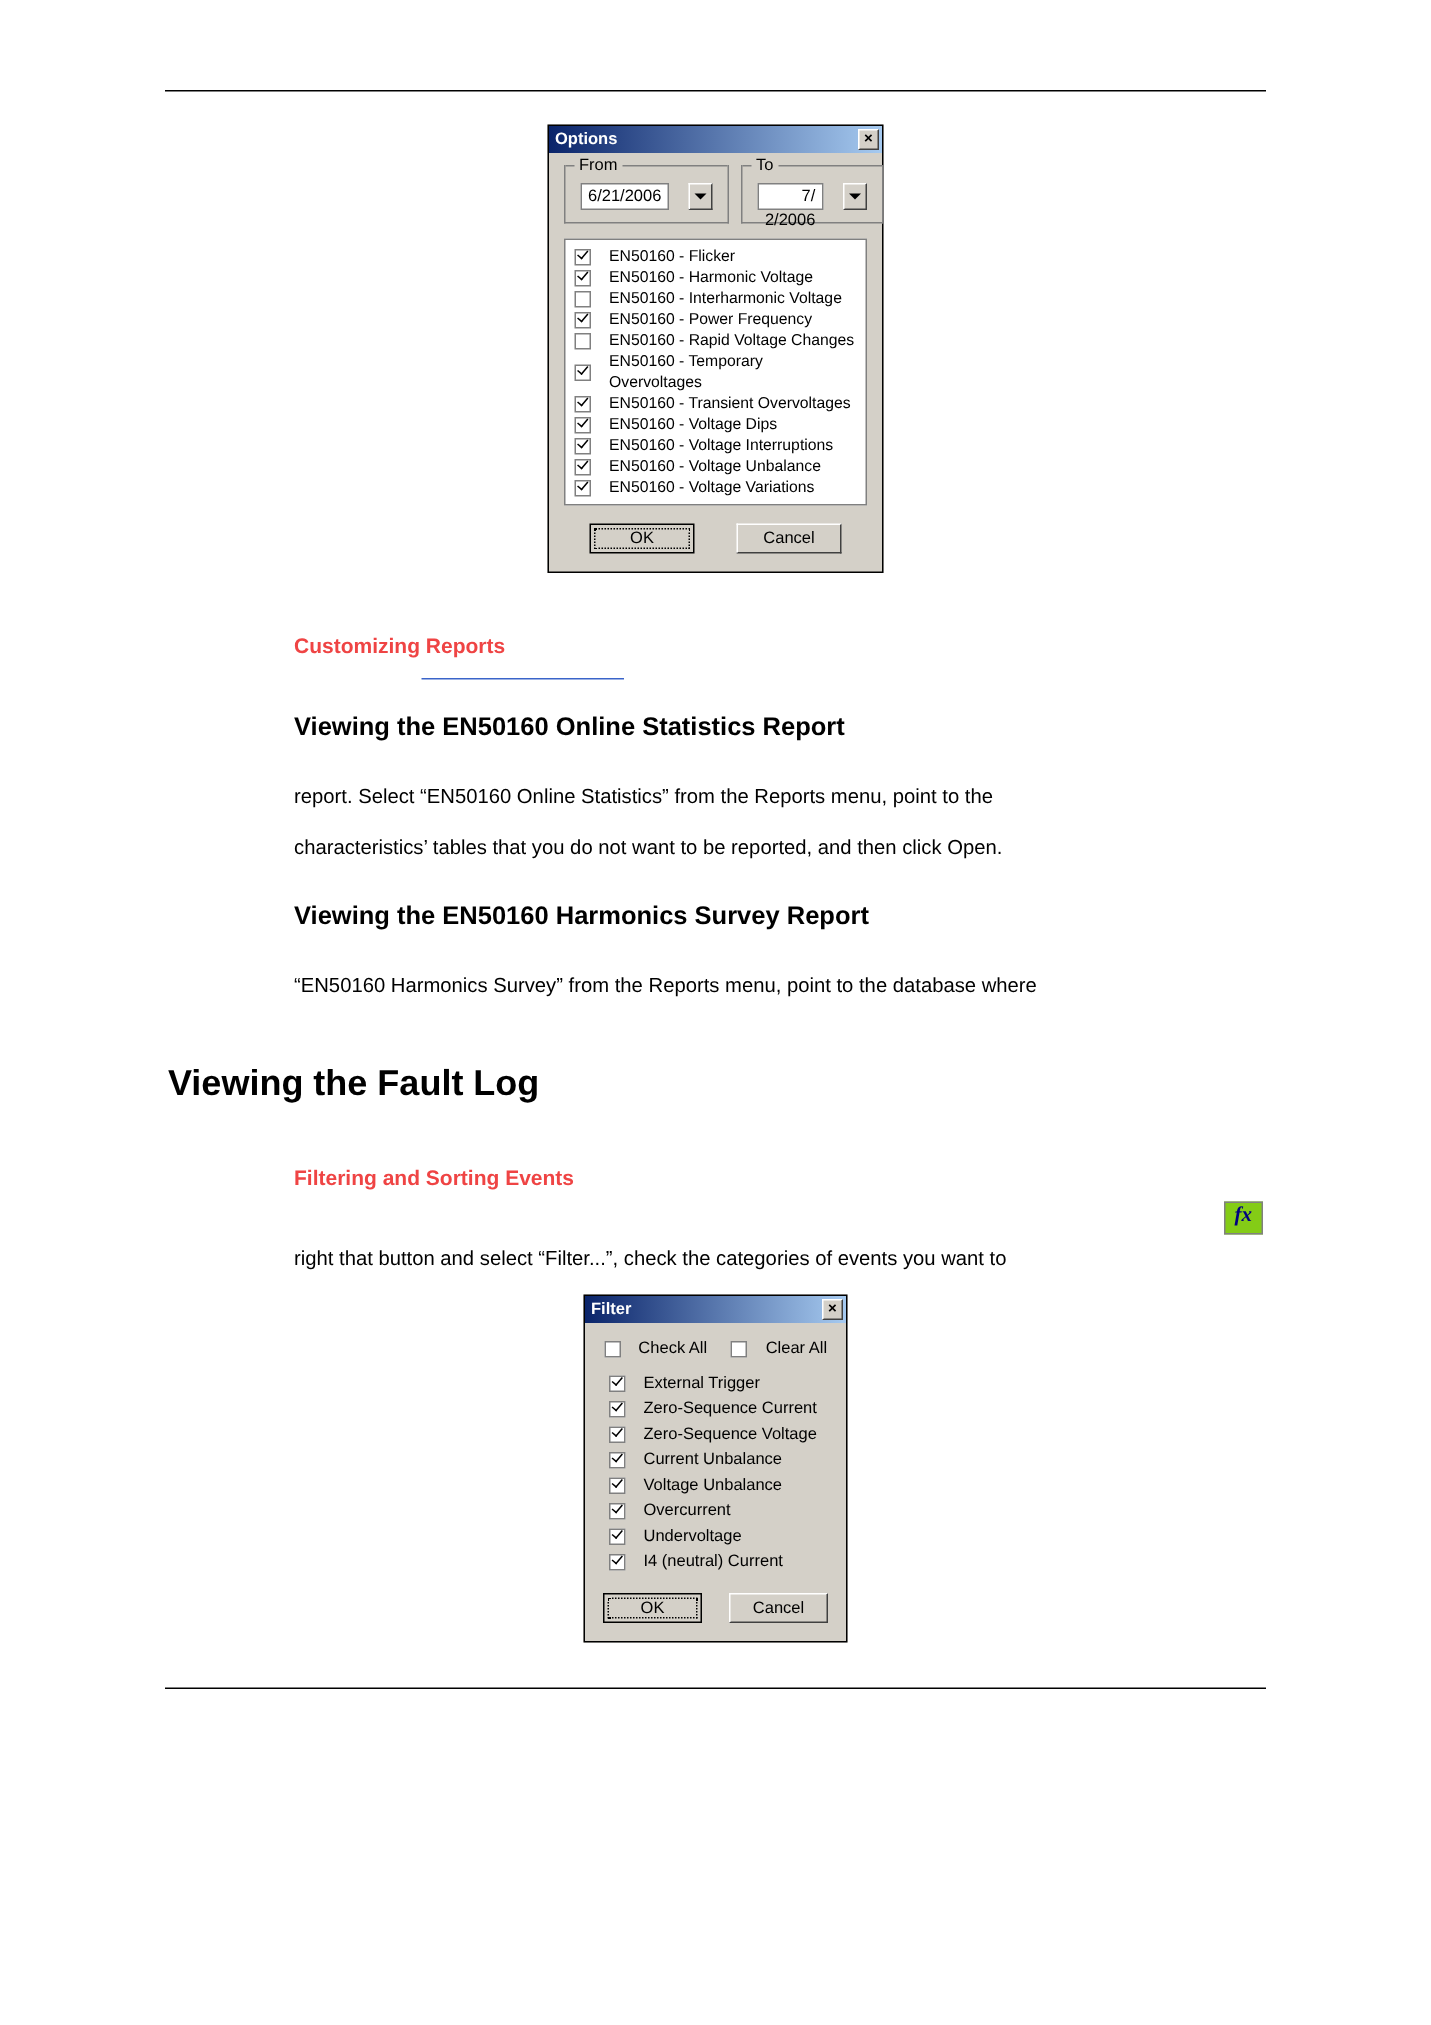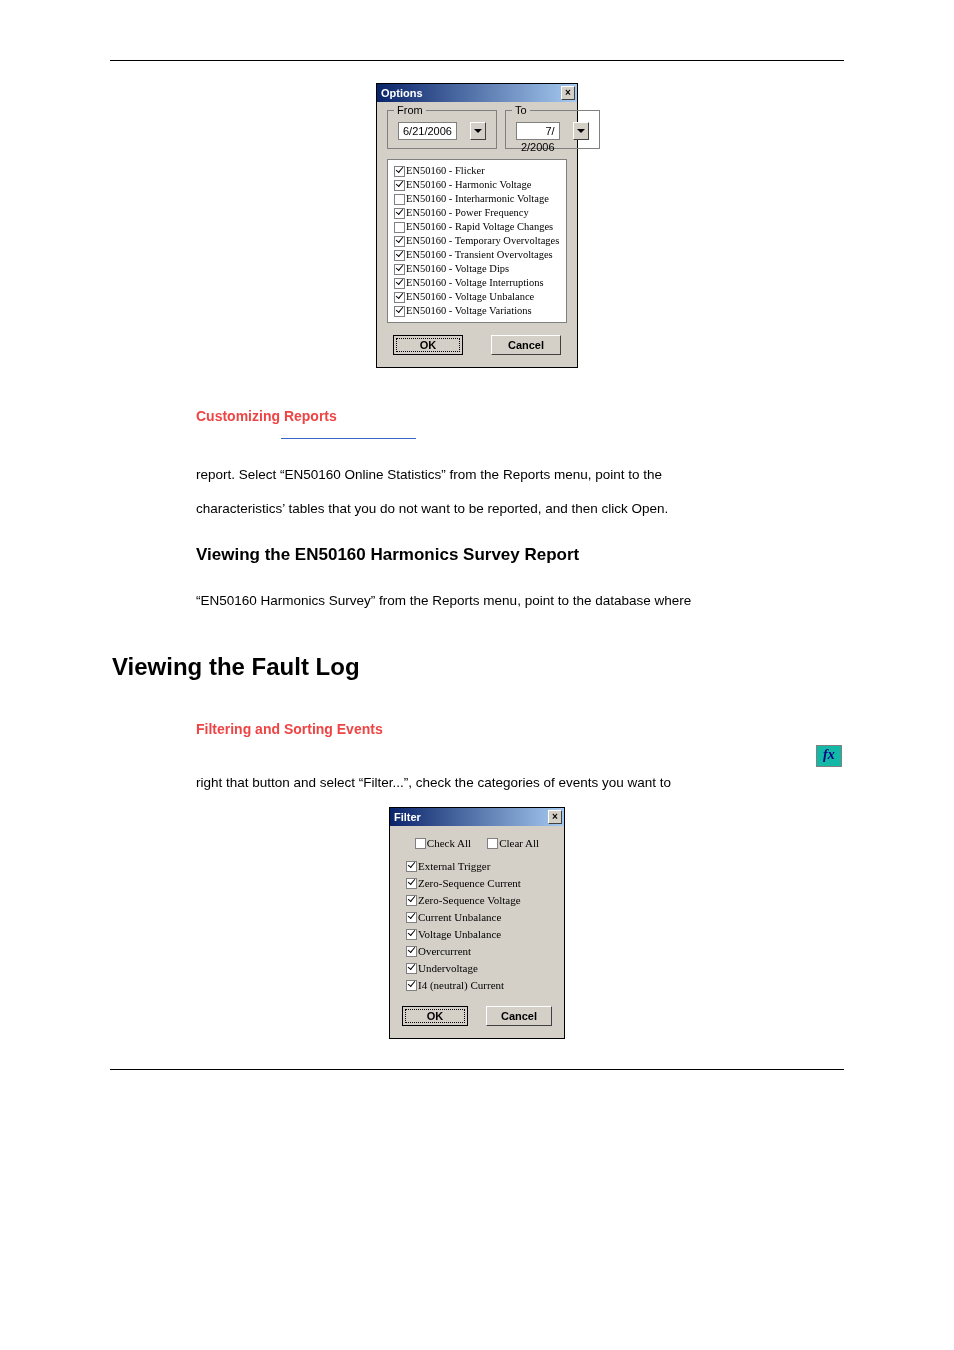--- a/index.html
+++ b/index.html
@@ -26,21 +26,21 @@
 
   
   .dialog {
     margin: 0 auto 40px auto;
     border: 1px solid #000;
     background: #d4d0c8;
     font-family: Tahoma, Arial, sans-serif;
     font-size: 11px;
     color: #000;
   }
-  .dlg1 { width: 202px; }
+  .dlg1 { width: 224px; }
   .titlebar {
     display: flex;
     align-items: center;
     justify-content: space-between;
     height: 18px;
     padding: 0 2px 0 4px;
     background: linear-gradient(to right, #0a246a, #a6caf0);
     color: #fff;
     font-weight: bold;
     font-size: 11px;
@@ -123,24 +123,23 @@
 
   .checklist-box {
     border: 1px solid #808080;
     background: #fff;
     padding: 4px 6px;
     margin-bottom: 12px;
   }
   .check-item {
     display: flex;
     align-items: center;
-    gap: 1px;
+    gap: 12px;
     font-size: 10.5px;
     line-height: 14px;
-    font-family: Liberation Serif, serif;
   }
   .cbox {
     width: 11px; height: 11px;
     border: 1px solid #808080;
     background: #fff;
     position: relative;
     flex-shrink: 0;
   }
   .cbox.checked::after {
     content: "";
@@ -161,21 +160,20 @@
     width: 70px;
     height: 20px;
     background: #d4d0c8;
     border: 1px solid #fff;
     border-right-color: #404040;
     border-bottom-color: #404040;
     font-size: 11px;
     text-align: center;
     line-height: 18px;
     font-family: Tahoma, Arial, sans-serif;
-    font-weight: bold;
   }
   .winbtn.focus {
     outline: 1px dotted #000;
     outline-offset: -4px;
     border: 1px solid #000;
   }
 
   
   .h-red {
     color: #ef4444;
@@ -205,21 +203,21 @@
     font-size: 24px;
     margin: 38px 0 40px 2px;
   }
   .h-red.tight { margin-bottom: 8px; }
 
   .inline-icon {
     display: inline-block;
     width: 26px;
     height: 22px;
     border: 1px solid #808080;
-    background: #14b8a6;
+    background: #84cc16;
     vertical-align: middle;
     position: relative;
     margin: 0 2px;
   }
   .inline-icon .fx {
     position: absolute;
     left: 6px; top: 1px;
     font-style: italic;
     font-family: "Times New Roman", serif;
     font-weight: bold;
@@ -333,20 +331,21 @@
       <div class="btn-row">
         <div class="winbtn focus">OK</div>
         <div class="winbtn">Cancel</div>
       </div>
     </div>
   </div>
 
   <div class="indent">
     <div class="h-red">Customizing Reports</div>
     <div class="blue-underline"></div>
+    <div class="h-black">Viewing the EN50160 Online Statistics Report</div>
     <p class="body-p">report. Select “EN50160 Online Statistics” from the Reports menu, point to the</p>
     <p class="body-p">characteristics’ tables that you do not want to be reported, and then click Open.</p>
     <div class="h-black">Viewing the EN50160 Harmonics Survey Report</div>
     <p class="body-p">“EN50160 Harmonics Survey” from the Reports menu, point to the database where</p>
   </div>
 
   <div class="h1-fault">Viewing the Fault Log</div>
 
   <div class="indent">
     <div class="h-red tight">Filtering and Sorting Events</div>

